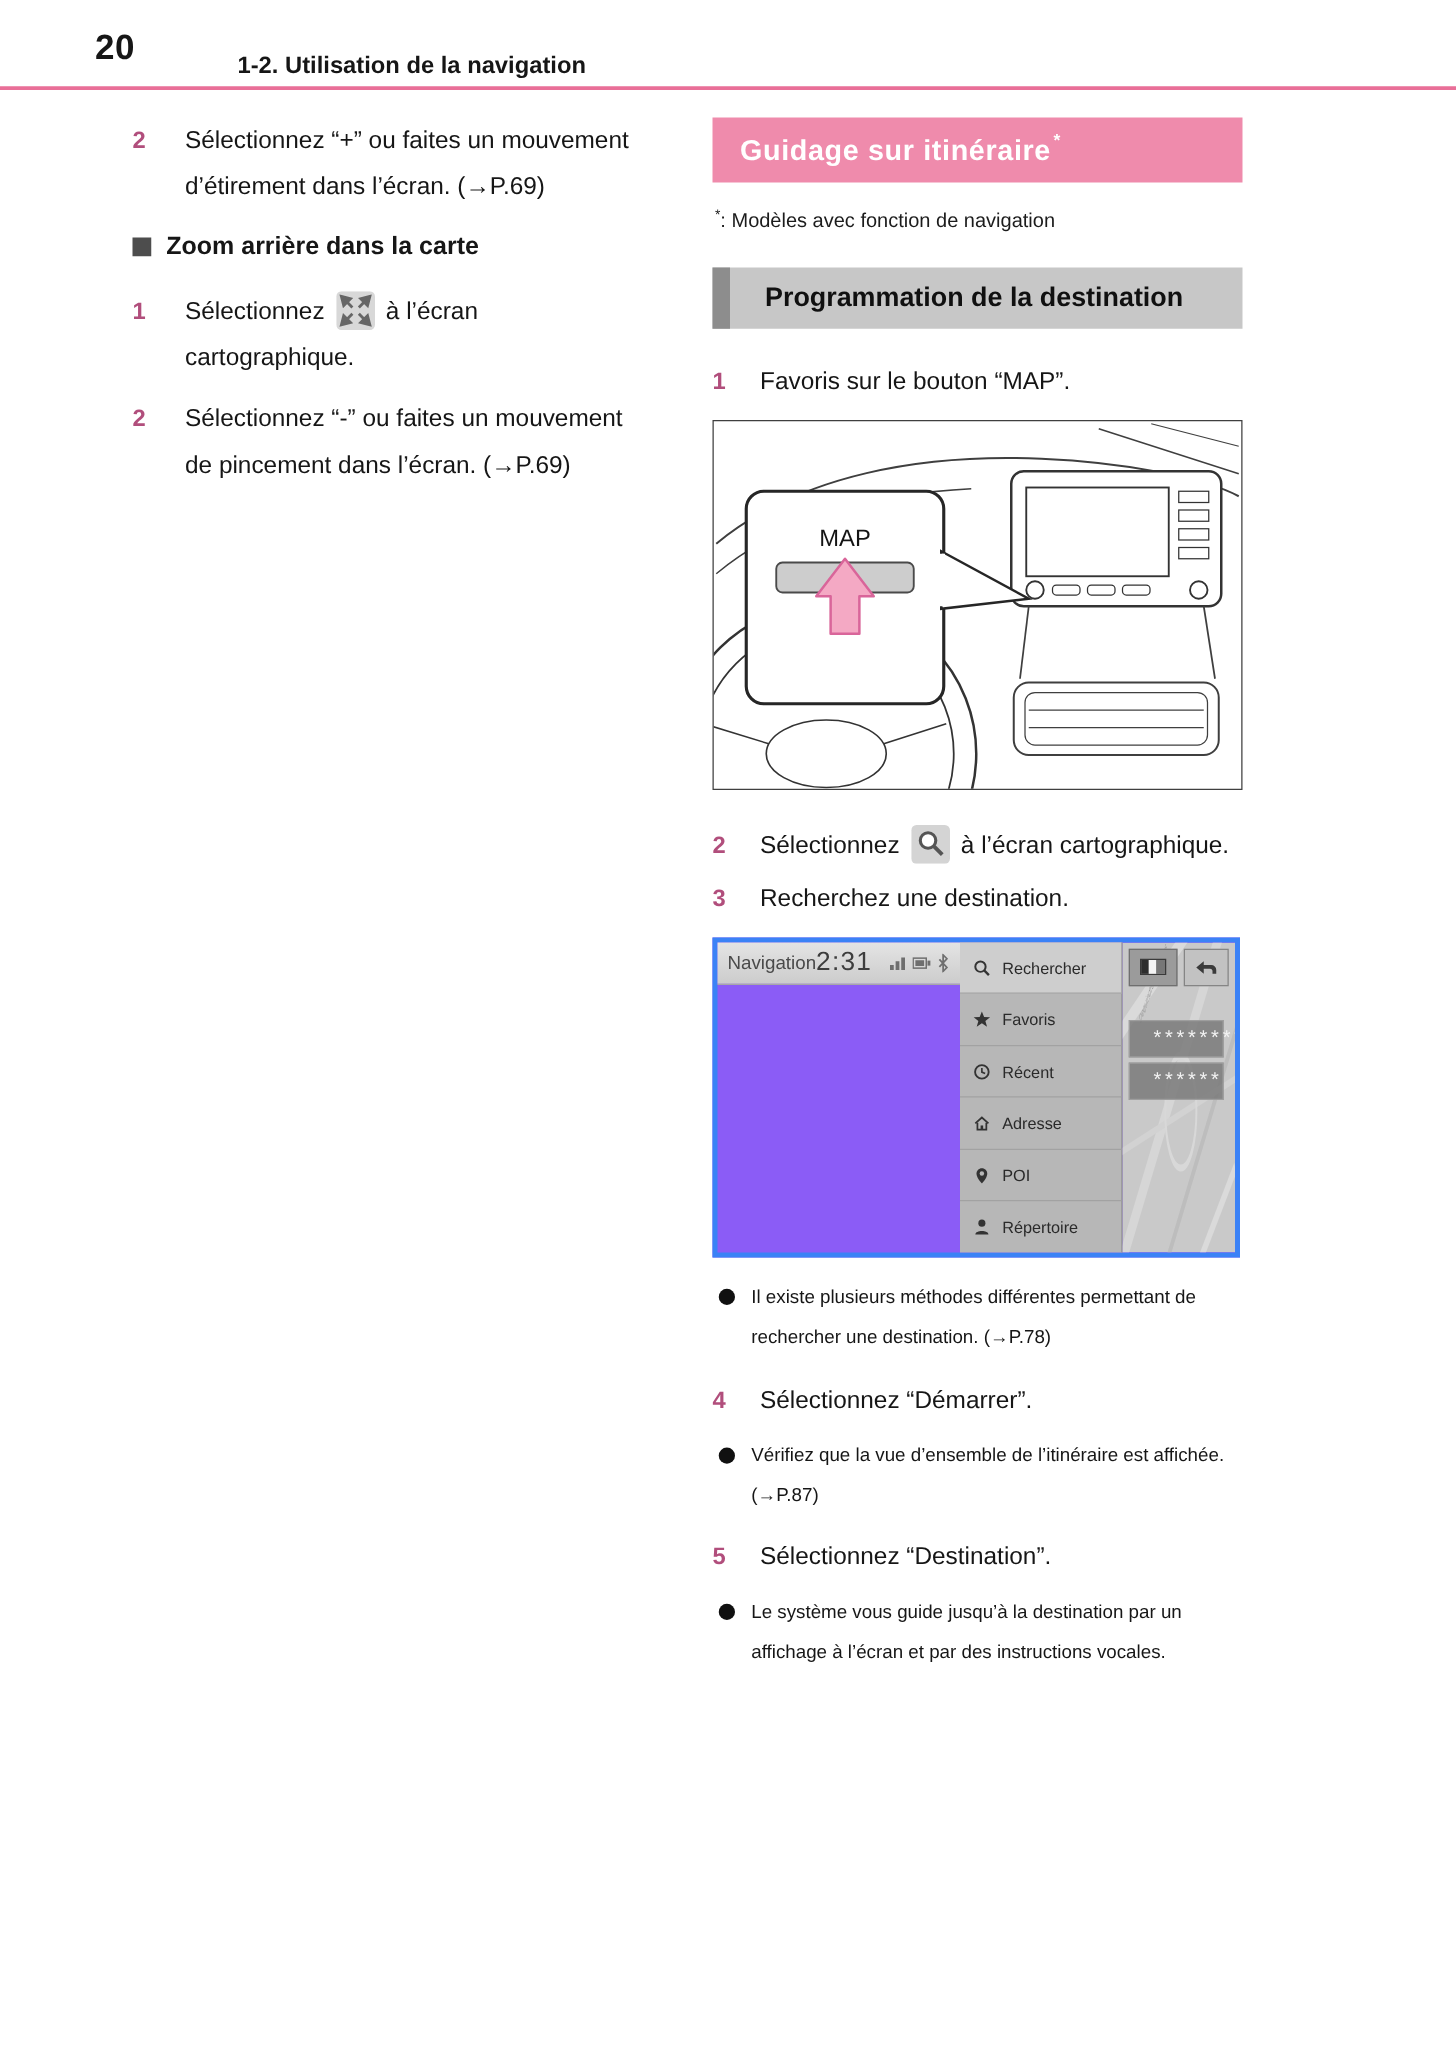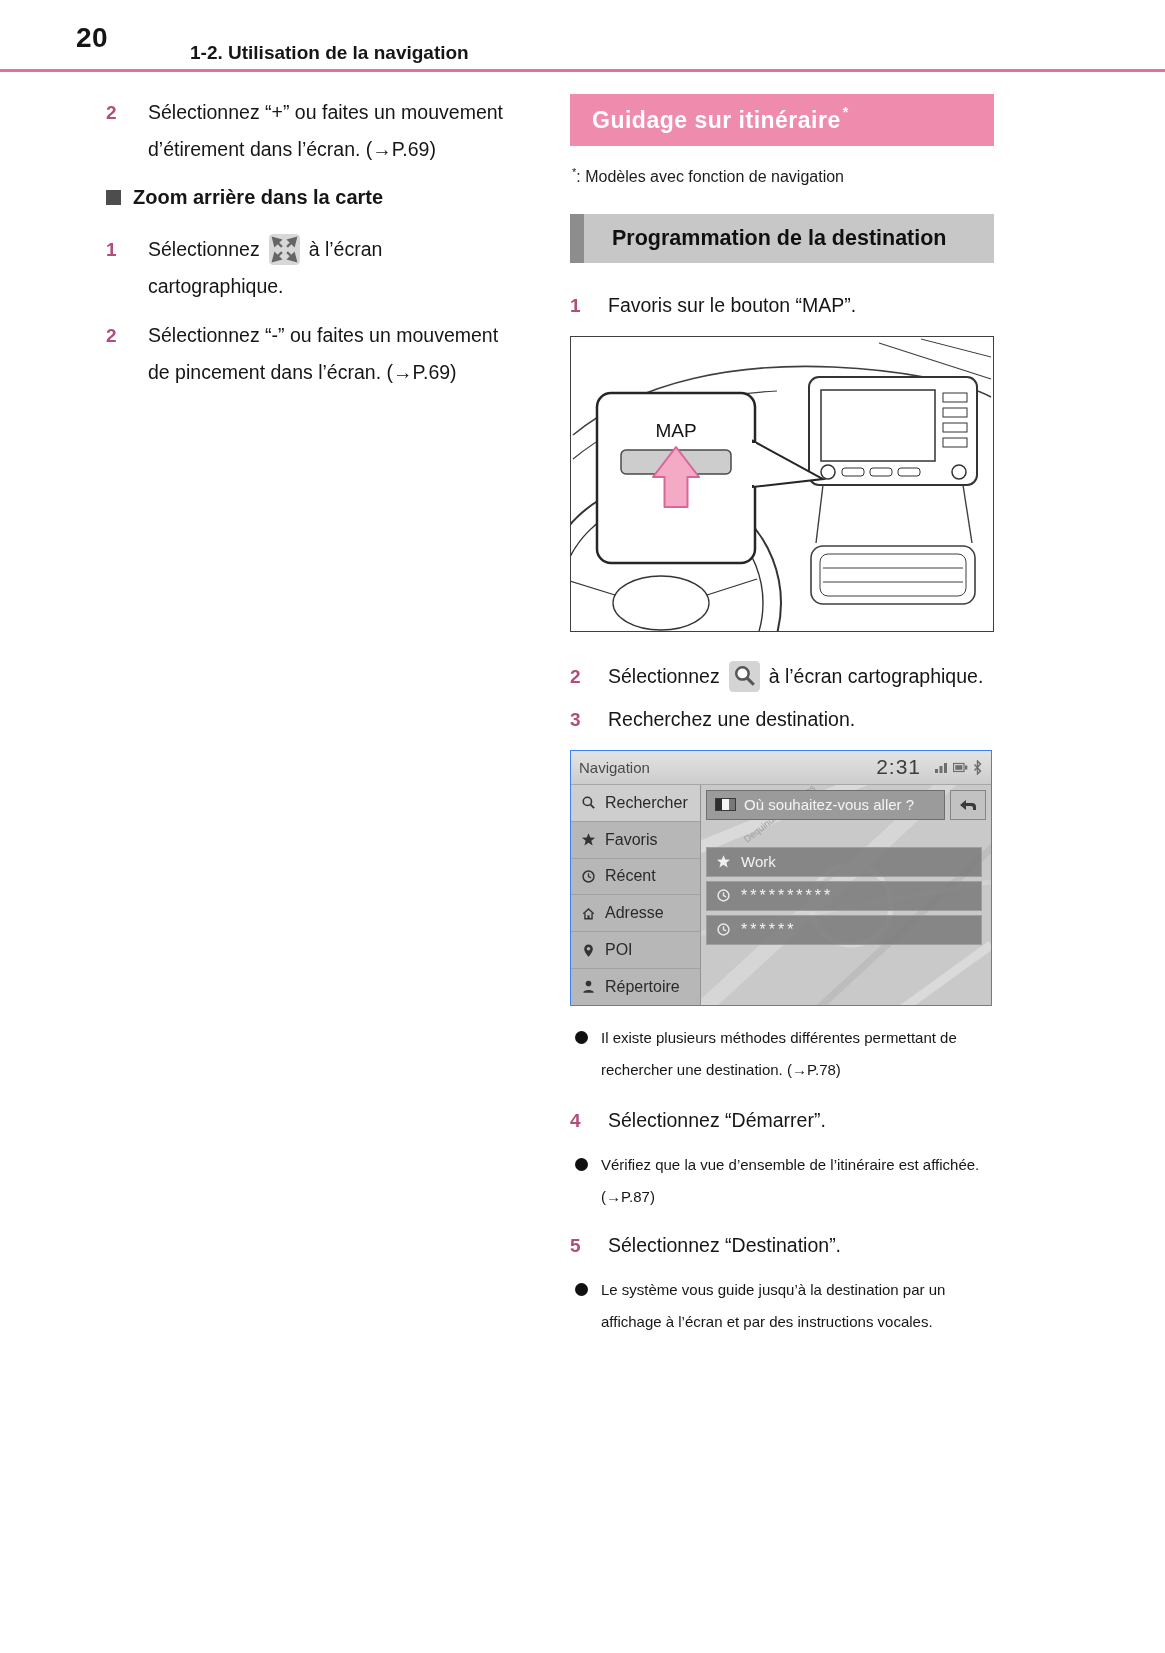--- a/index.html
+++ b/index.html
@@ -35,28 +35,28 @@
   .pink-banner sup{font-size:14px;margin-left:2px;transform:translateY(-8px)}
   .footnote{font-size:16px;color:#1c1c1c;padding-left:2px}
   .footnote sup{font-size:11px;vertical-align:super}
   .gray-banner{background:#c7c7c7;border-left:14px solid #8d8d8d;padding:9px 46px 9px 28px;font-size:21.5px;font-weight:700;line-height:1.42;color:#101010}
 
   
   .illus{width:424px;height:296px;border:1px solid #3f3f3f;background:#fff}
   .illus svg{width:100%;height:100%;display:block}
 
   
-  .navshot{width:422px;height:256px;border:1px solid #3b82f6;display:flex;flex-direction:column;background:#3b82f6}
+  .navshot{width:422px;height:256px;border:4px solid #3b82f6;display:flex;background:#8b5cf6}
   .ns-status{height:34px;flex:none;display:flex;align-items:center;background:linear-gradient(#e4e4e4,#cccccc);border-bottom:1px solid #a7a7a7;padding:0 8px}
   .ns-title{font-size:15px;color:#4a4a4a}
   .ns-time{margin-left:auto;font-size:21px;color:#3d3d3d;letter-spacing:1px}
   .ns-icons{display:flex;align-items:center;gap:4px;margin-left:14px}
   .ns-body{flex:1;display:flex;min-height:0}
   .ns-menu{flex:0 0 130px;background:#b7b7b7;border-right:1px solid #949494;display:flex;flex-direction:column}
-  .ns-mi{flex:1;display:flex;align-items:center;gap:9px;padding-left:10px;border-bottom:1px solid #a2a2a2;font-size:16px;color:#2a2a2a}
+  .ns-mi{flex:1;display:flex;align-items:center;gap:9px;padding-left:10px;border-bottom:1px solid #a2a2a2;font-size:13px;color:#2a2a2a}
   .ns-mi:last-child{border-bottom:none}
   .ns-mi.active{background:#cecece}
   .ns-mi svg{flex:none}
   .ns-map{flex:1;position:relative;overflow:hidden}
   .map-bg{position:absolute;inset:0;width:100%;height:100%}
   .ns-search{position:absolute;top:5px;left:5px;right:5px;height:30px;display:flex;gap:5px}
   .ns-field{flex:1;background:#9b9b9b;border:1px solid #6f6f6f;display:flex;align-items:center;gap:8px;padding:0 8px;min-width:0}
   .flag{width:21px;height:13px;display:flex;border:1px solid #3a3a3a;flex:none}
   .flag i{flex:1}
   .flag i:nth-child(1){background:#2e2e2e}
@@ -288,26 +288,20 @@
             </div>
             <div class="ns-back">
               <svg width="22" height="16" viewBox="0 0 22 16">
                   <path d="M3,8 L9,3 L9,6 L15,6 A4,4 0 0 1 19,10 L19,13 L16,13 L16,11 A2,2 0 0 0 14,9 L9,9 L9,13 Z" fill="#3a3a3a"></path>
                 </svg>
             </div>
           </div>
           <div class="ns-list">
             <div class="ns-row">
               <svg width="15" height="15" viewBox="0 0 16 16">
-                  <polygon points="8,1.2 9.9,5.9 15,6.1 11,9.3 12.4,14.3 8,11.4 3.6,14.3 5,9.3 1,6.1 6.1,5.9" fill="#f0f0f0"></polygon>
-                </svg>
-              <span>Work</span>
-            </div>
-            <div class="ns-row">
-              <svg width="15" height="15" viewBox="0 0 16 16">
                   <circle cx="8" cy="8" r="5.8" fill="none" stroke="#ececec" stroke-width="1.5"></circle>
                   <path d="M8,4.6 L8,8.2 L10.8,9.4" fill="none" stroke="#ececec" stroke-width="1.4"></path>
                 </svg>
               <span class="stars">**********</span>
             </div>
             <div class="ns-row">
               <svg width="15" height="15" viewBox="0 0 16 16">
                   <circle cx="8" cy="8" r="5.8" fill="none" stroke="#ececec" stroke-width="1.5"></circle>
                   <path d="M8,4.6 L8,8.2 L10.8,9.4" fill="none" stroke="#ececec" stroke-width="1.4"></path>
                 </svg>

